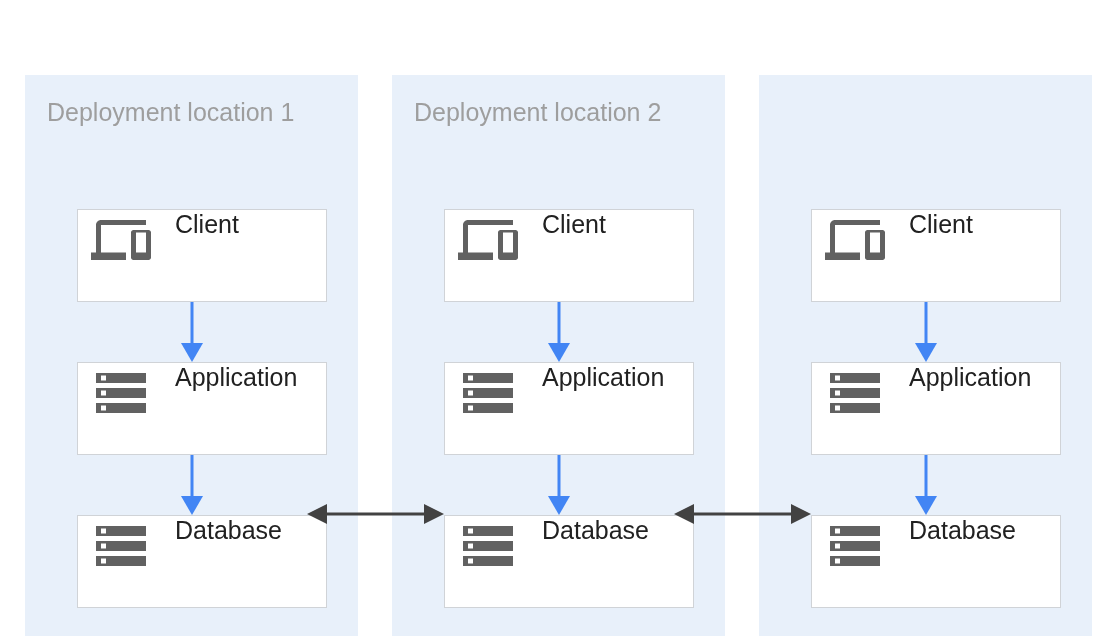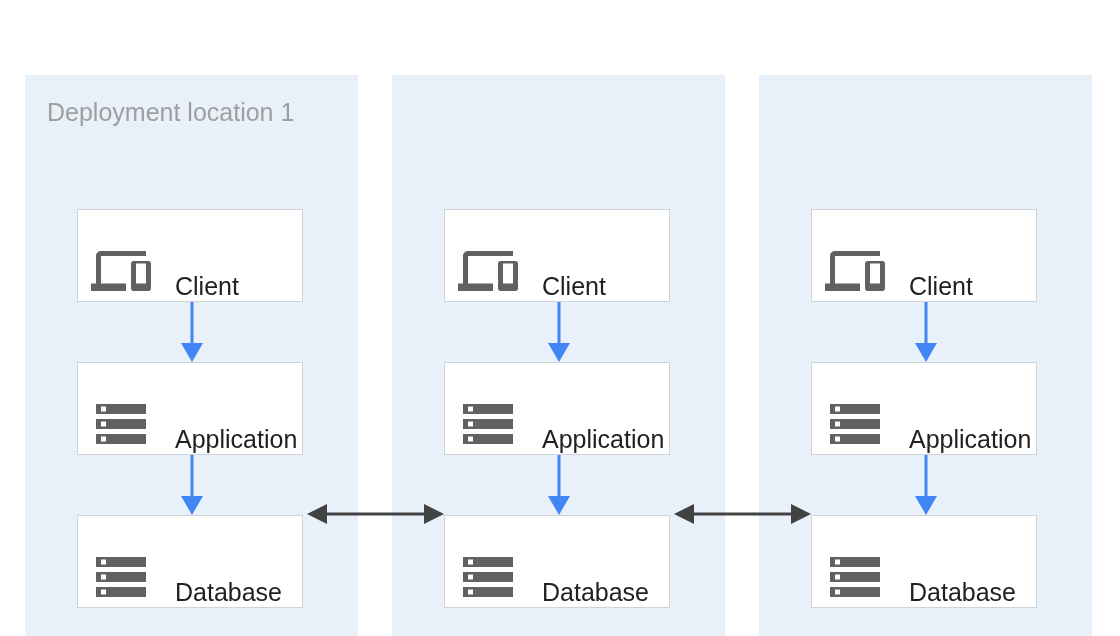--- a/index.html
+++ b/index.html
@@ -35,26 +35,26 @@
     left:22px;
     top:22px;
     font-size:25px;
     line-height:30px;
     color:var(--panel-title);
     white-space:nowrap;
   }
   .node{
     position:absolute;
     left:52px;
-    width:226px;
+    width:250px;
     height:93px;
     background:var(--node-bg);
     border:1.5px solid var(--node-border);
     display:flex;
-    align-items:flex-end;
+    align-items:flex-start;
     padding-left:13px;
   }
   .node .icon{
     width:60px;
     height:60px;
     flex:0 0 60px;
     display:flex;
     align-items:center;
     justify-content:center;
   }
@@ -107,20 +107,21 @@
       <span class="icon">
         <svg viewBox="0 0 24 24" width="60" height="60">
             <path d="M2 20h20v-4H2v4zm2-3h2v2H4v-2zM2 4v4h20V4H2zm4 3H4V5h2v2zm-4 7h20v-4H2v4zm2-3h2v2H4v-2z"></path>
           </svg>
       </span>
       <span class="node-label">Database</span>
     </div>
   </section>
 
   <section class="panel" style="left:392px">
+    <div class="panel-title">Deployment location 2</div>
     <div class="node" style="top:134px">
       <span class="icon">
         <svg viewBox="0 0 24 24" width="60" height="60">
             <path d="M4 6h18V4H4c-1.1 0-2 .9-2 2v11H0v3h14v-3H4V6zm19 2h-6c-.55 0-1 .45-1 1v10c0 .55.45 1 1 1h6c.55 0 1-.45 1-1V9c0-.55-.45-1-1-1zm-1 9h-4v-8h4v8z"></path>
           </svg>
       </span>
       <span class="node-label">Client</span>
     </div>
     <svg class="varrow" style="top:227px" width="24" height="60" viewBox="0 0 24 60">
       <line x1="12" y1="0" x2="12" y2="42"></line>

